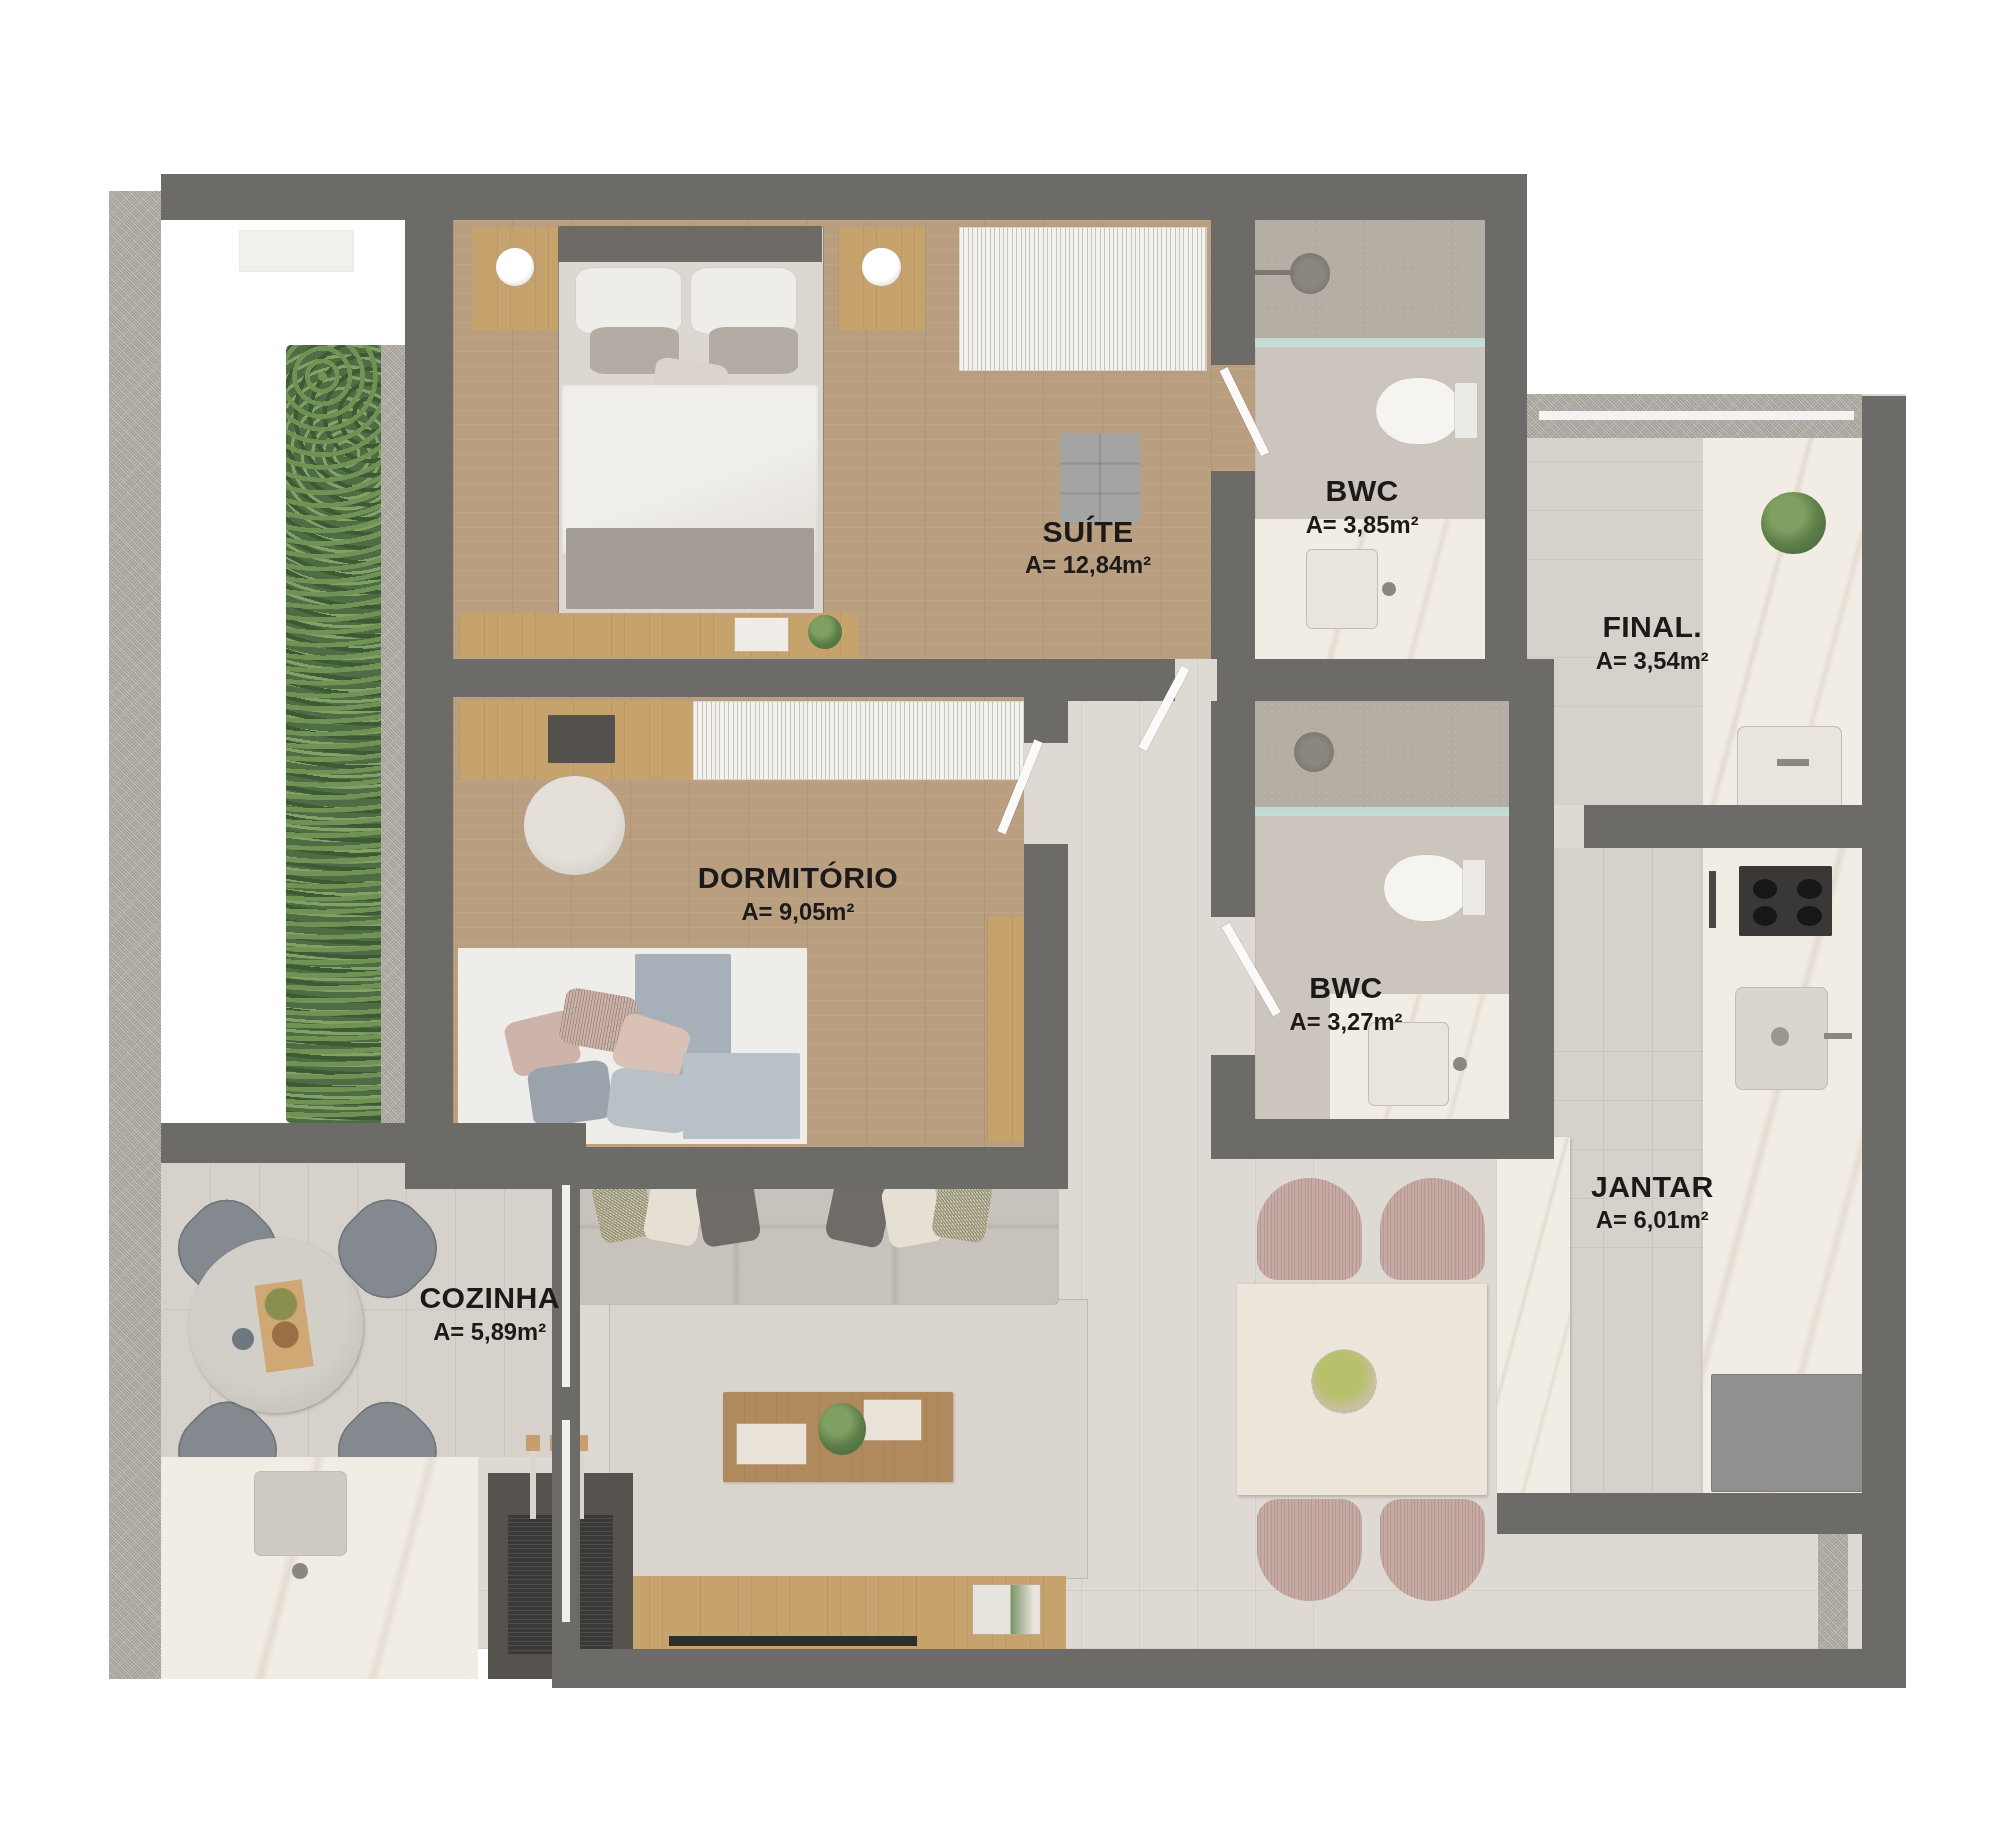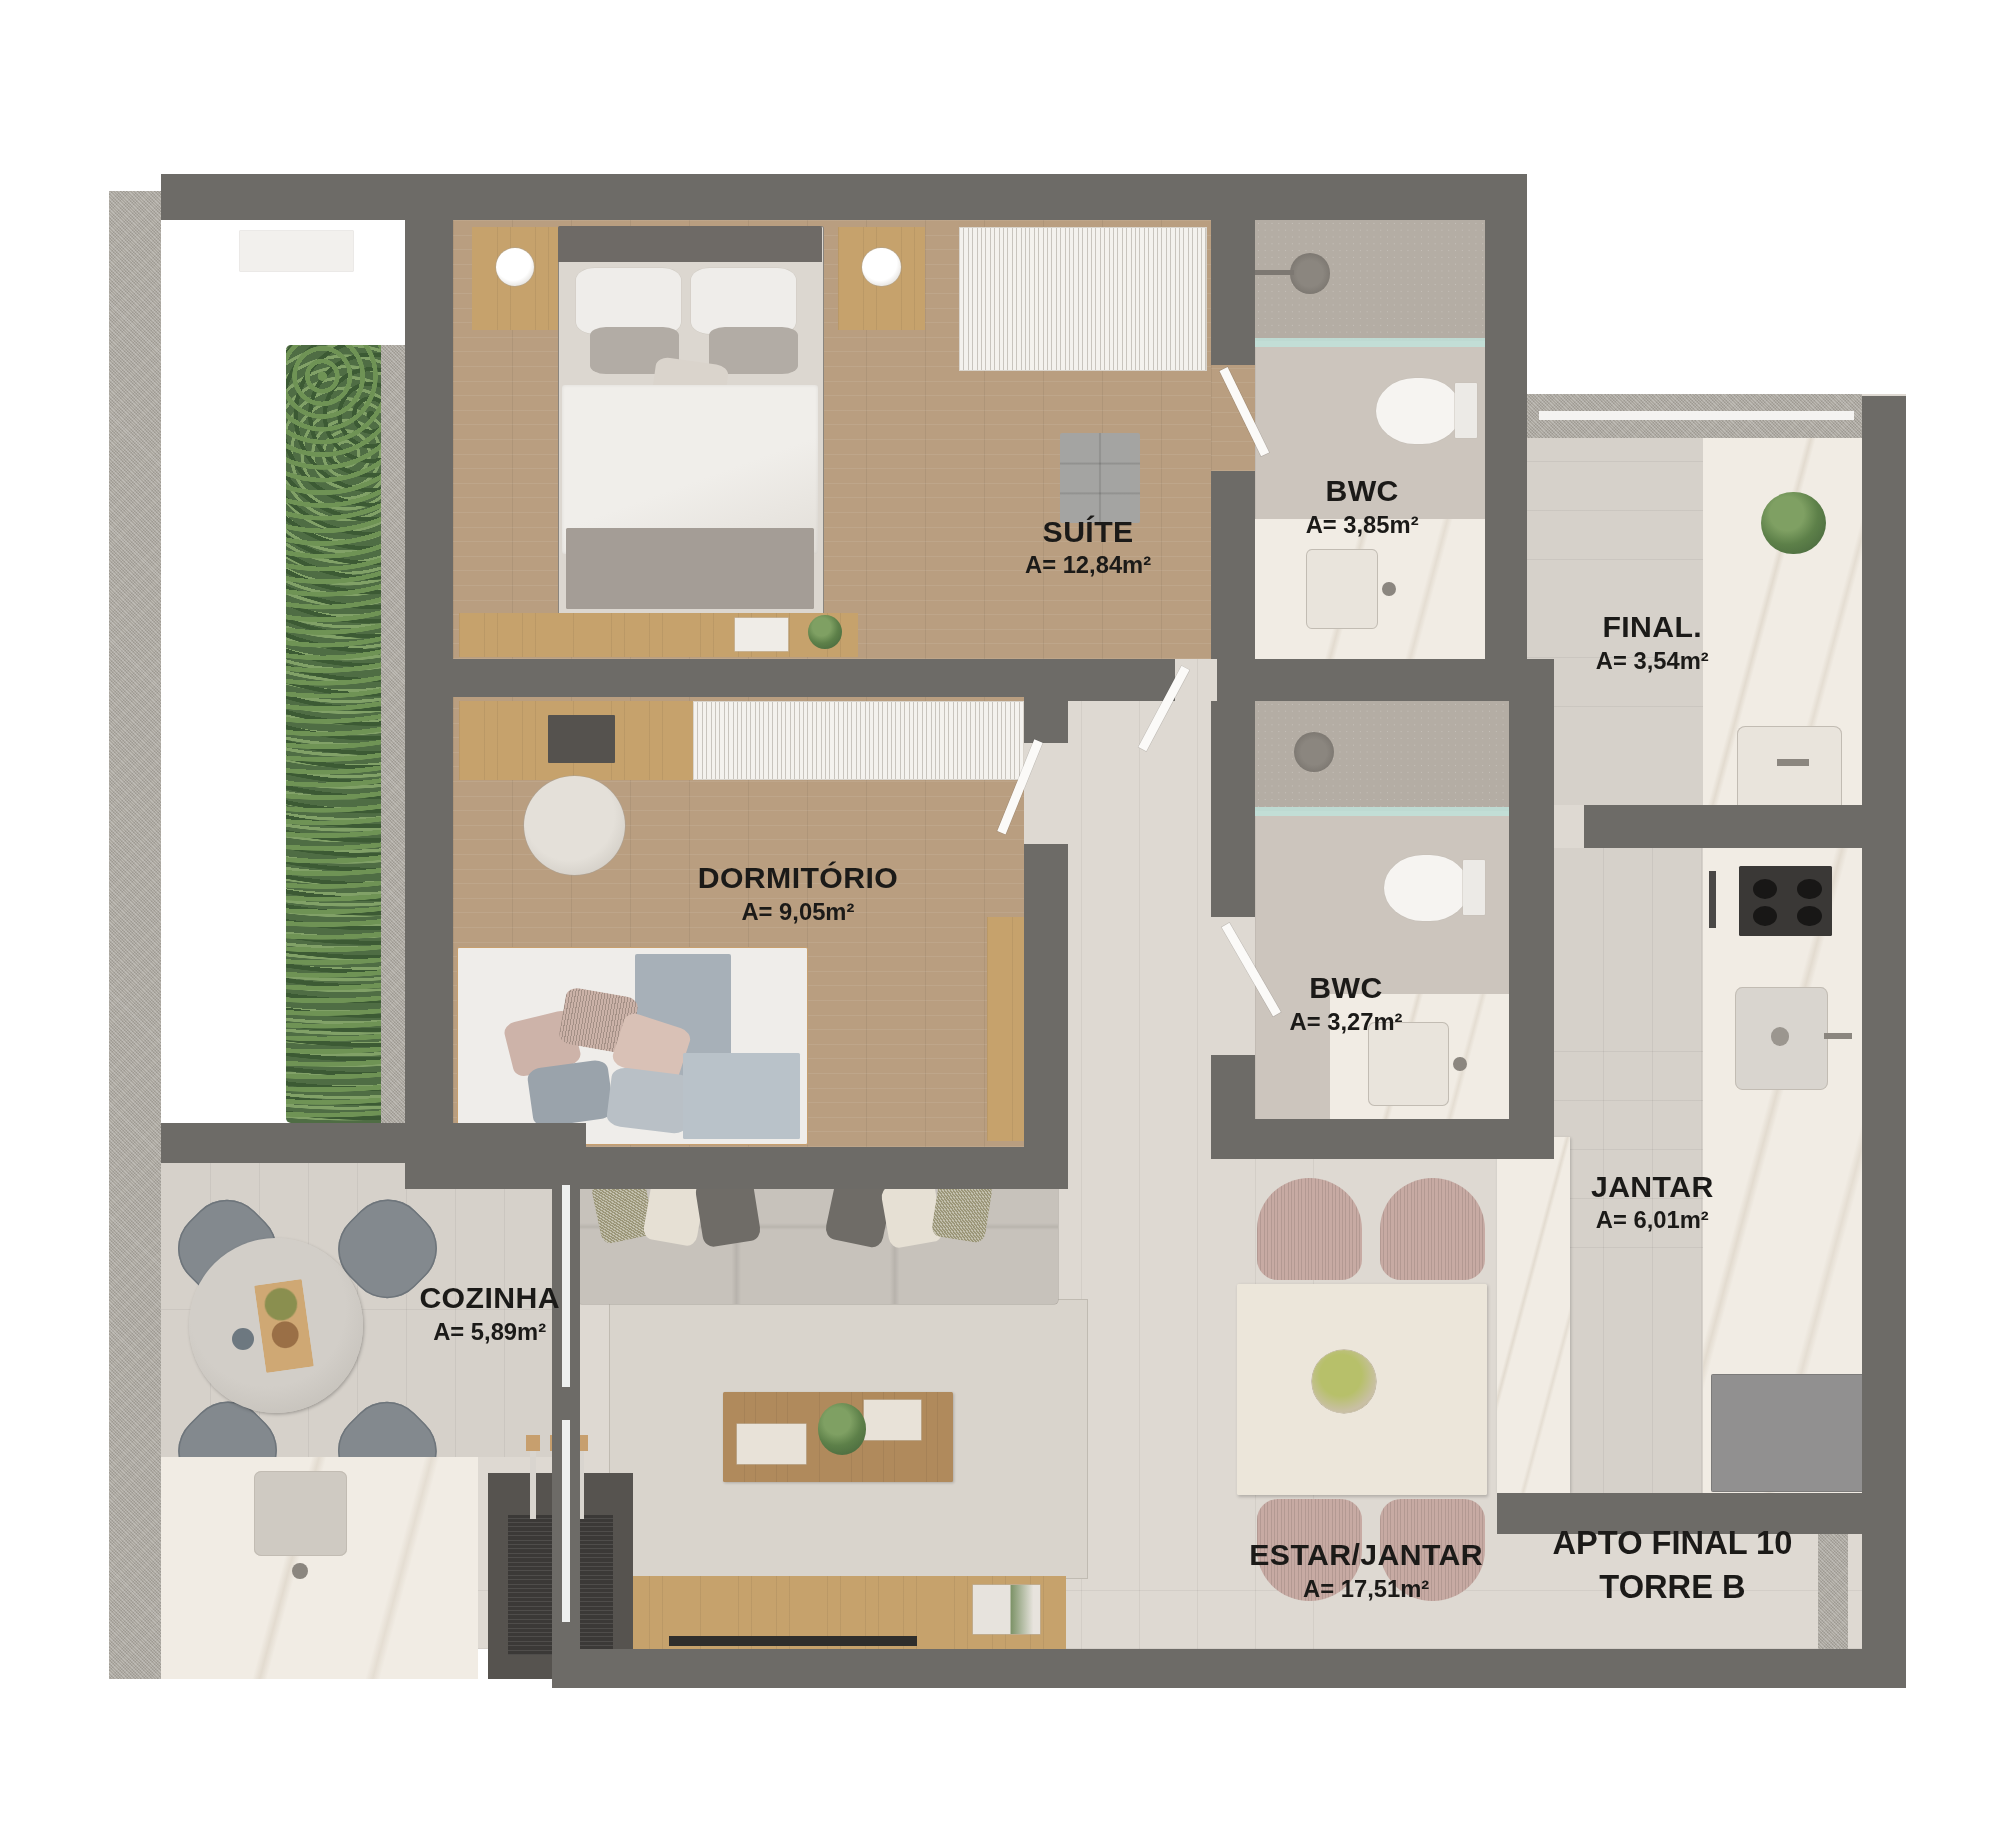--- a/index.html
+++ b/index.html
@@ -223,24 +223,16 @@
     <span class="ar">A= 3,27m²</span>
   </div>
   <div class="abs room-label" style="left:82%;top:65.5%;">
     <span class="nm">JANTAR</span>
     <span class="ar">A= 6,01m²</span>
   </div>
   <div class="abs room-label" style="left:24.3%;top:71.6%;">
     <span class="nm">COZINHA</span>
     <span class="ar">A= 5,89m²</span>
   </div>
-  <div class="abs room-label" style="left:67.8%;top:85.6%;">
-    <span class="nm">ESTAR/JANTAR</span>
-    <span class="ar">A= 17,51m²</span>
-  </div>
-
-  <div class="abs unit-label" style="left:83%;top:85.3%;">
-    <div>APTO FINAL 10</div>
-    <div>TORRE B</div>
-  </div>
+
 
 </div>
 
 
 </body></html>

